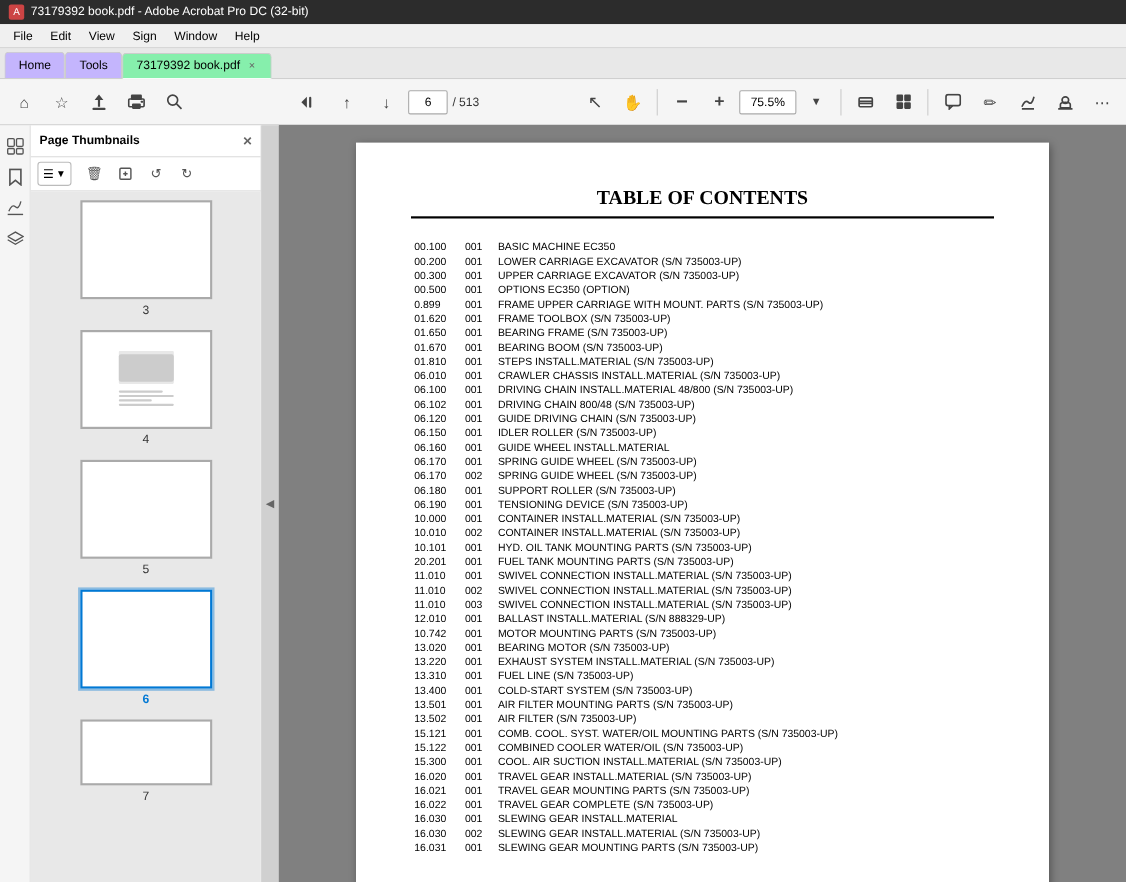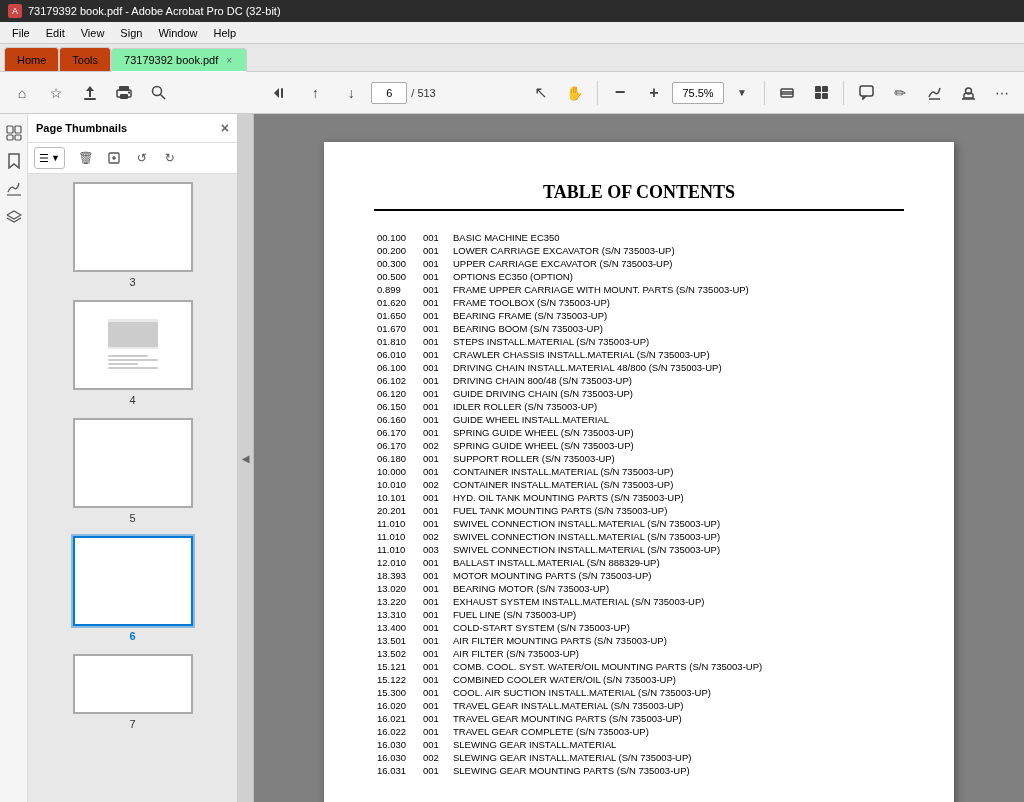--- a/index.html
+++ b/index.html
@@ -53,21 +53,21 @@
       font-size: 11px;
       gap: 6px;
     }
     .tab.active {
       background: #86efac;
       border-bottom: 1px solid #fff;
       margin-bottom: -1px;
       z-index: 1;
     }
     .tab.inactive {
-      background: #c2410c;
+      background: #c4b5fd;
     }
     .tab-close {
       font-size: 10px;
       color: #666;
       cursor: pointer;
       padding: 1px 2px;
       border-radius: 2px;
     }
 
     
@@ -203,21 +203,21 @@
       font-size: 13px; color: #555;
     }
 
     
     #pdf-area {
       flex: 1;
       background: #808080;
       overflow: auto;
       display: flex;
       justify-content: center;
-      padding: 28px;
+      padding: 16px;
     }
     #pdf-page {
       background: #fff;
       width: 630px;
       min-height: 740px;
       padding: 40px 50px;
       box-shadow: 2px 2px 8px rgba(0,0,0,0.4);
     }
 
     
@@ -612,20 +612,25 @@
     <td class="col-num">06.170</td>
     <td class="col-sub">002</td>
     <td class="col-desc">SPRING GUIDE WHEEL (S/N 735003-UP)</td>
   </tr>
             <tr>
     <td class="col-num">06.180</td>
     <td class="col-sub">001</td>
     <td class="col-desc">SUPPORT ROLLER (S/N 735003-UP)</td>
   </tr>
             <tr>
+    <td class="col-num">06.190</td>
+    <td class="col-sub">001</td>
+    <td class="col-desc">TENSIONING DEVICE (S/N 735003-UP)</td>
+  </tr>
+            <tr>
     <td class="col-num">10.000</td>
     <td class="col-sub">001</td>
     <td class="col-desc">CONTAINER INSTALL.MATERIAL (S/N 735003-UP)</td>
   </tr>
             <tr>
     <td class="col-num">10.010</td>
     <td class="col-sub">002</td>
     <td class="col-desc">CONTAINER INSTALL.MATERIAL (S/N 735003-UP)</td>
   </tr>
             <tr>
@@ -652,21 +657,21 @@
     <td class="col-num">11.010</td>
     <td class="col-sub">003</td>
     <td class="col-desc">SWIVEL CONNECTION INSTALL.MATERIAL (S/N 735003-UP)</td>
   </tr>
             <tr>
     <td class="col-num">12.010</td>
     <td class="col-sub">001</td>
     <td class="col-desc">BALLAST INSTALL.MATERIAL (S/N 888329-UP)</td>
   </tr>
             <tr>
-    <td class="col-num">18.393</td>
+    <td class="col-num">10.742</td>
     <td class="col-sub">001</td>
     <td class="col-desc">MOTOR MOUNTING PARTS (S/N 735003-UP)</td>
   </tr>
             <tr>
     <td class="col-num">13.020</td>
     <td class="col-sub">001</td>
     <td class="col-desc">BEARING MOTOR (S/N 735003-UP)</td>
   </tr>
             <tr>
     <td class="col-num">13.220</td>

